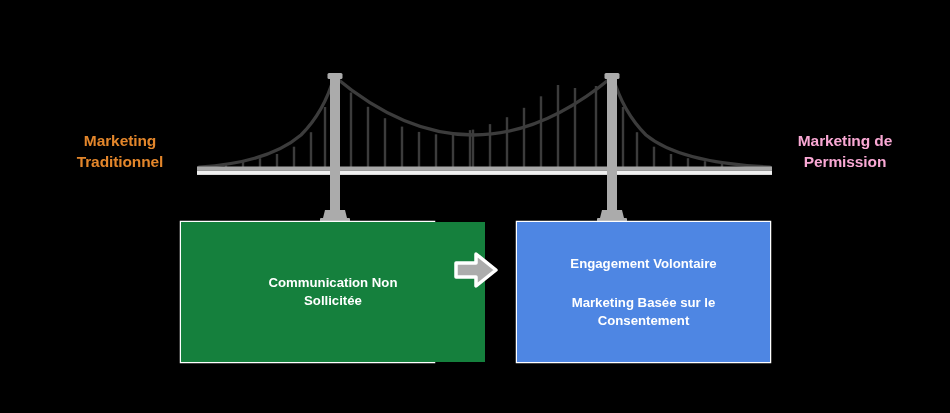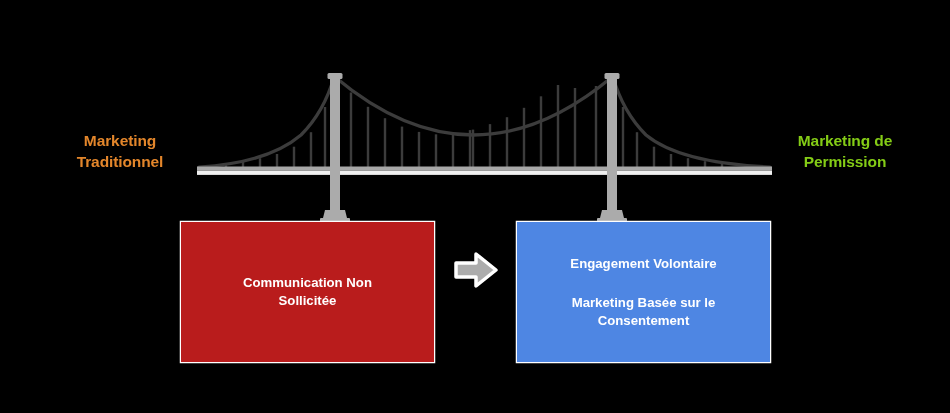--- a/index.html
+++ b/index.html
@@ -30,21 +30,21 @@
     left: 58px;
     top: 130px;
     width: 124px;
     color: #E3862B;
     text-align: center;
   }
   #label-right {
     left: 772px;
     top: 130px;
     width: 146px;
-    color: #84cc16;
+    color: #f9a8d4;
   }
 
   
   #bridge {
     position: absolute;
     left: 0;
     top: 0;
     width: 950px;
     height: 413px;
     pointer-events: none;
@@ -67,23 +67,23 @@
   }
   .pillar-box .line {
     white-space: pre-line;
   }
   .pillar-box .line.second {
     margin-top: 22px;
   }
   #box-traditional {
     left: 181px;
     top: 222px;
-    width: 253px;
+    width: 304px;
     height: 140px;
-    background: #b91c1c;
+    background: #15803d;
   }
   #box-permission {
     left: 517px;
     top: 222px;
     width: 253px;
     height: 140px;
     background: #4E86E3;
     align-items: center;
   }
 

